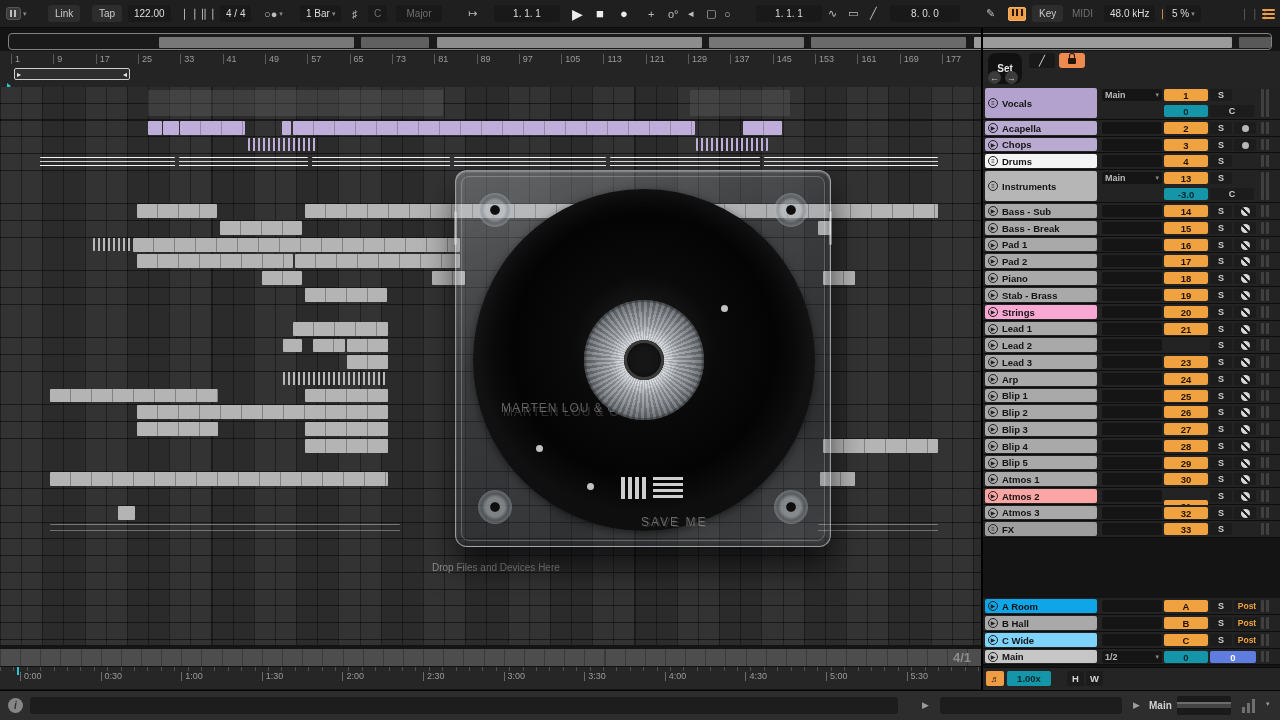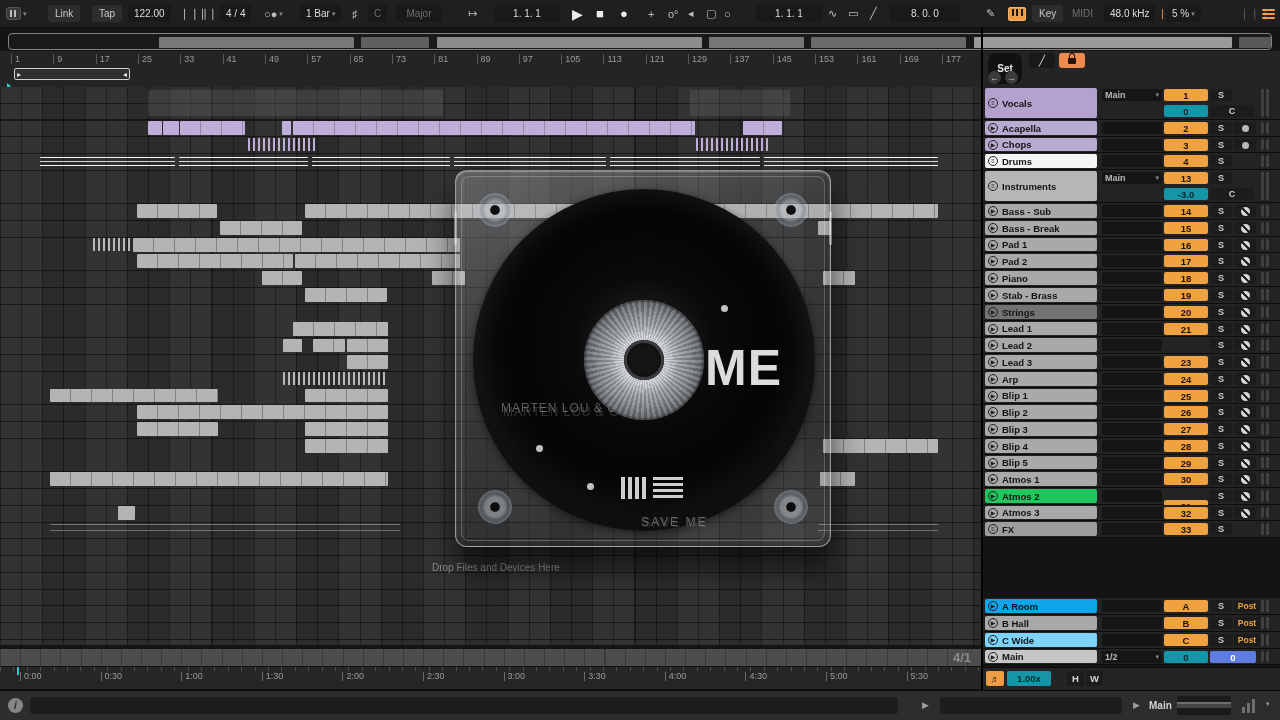--- a/index.html
+++ b/index.html
@@ -302,21 +302,20 @@
 
 <div id="cd">
   <div class="inframe"></div>
   <div class="sidetab" style="left:-2px;top:40px"></div>
   <div class="sidetab" style="right:-2px;top:40px"></div>
   <div class="screw" style="left:22px;top:22px"></div>
   <div class="screw" style="right:22px;top:22px"></div>
   <div class="screw" style="left:22px;bottom:22px"></div>
   <div class="screw" style="right:22px;bottom:22px"></div>
   <div id="disc">
-    <div id="cd-title">ME</div>
     <div id="cd-artist">MARTEN LOU &amp; C</div>
     <div id="cd-footer">SAVE ME</div>
     <div id="ablogo">
       <span class="vb" style="left:0"></span>
         <span class="vb" style="left:7px"></span>
         <span class="vb" style="left:14px"></span>
         <span class="vb" style="left:21px"></span>
       <span class="hb" style="top:0"></span>
         <span class="hb" style="top:6px"></span>
         <span class="hb" style="top:12px"></span>
@@ -532,21 +531,21 @@
       <div class="tsml" style="top: 2px;">S</div>
       <div class="txbox" style="top: 2px;">
         <span class="slashc"></span>
       </div>
       <div class="meters">
         <i></i>
         <i></i>
       </div>
     </div>
     <div class="trow" style="height: 17px;">
-      <div class="tname" style="background: #737373;">
+      <div class="tname" style="background: #f9a8d4;">
         <span class="cic">▶</span>
         <span>Strings</span>
       </div>
       <div class="tmid" style="top: 2px;"></div>
       <div class="tnum" style="top: 2px;">20</div>
       <div class="tsml" style="top: 2px;">S</div>
       <div class="txbox" style="top: 2px;">
         <span class="slashc"></span>
       </div>
       <div class="meters">
@@ -708,21 +707,21 @@
       <div class="tsml" style="top: 2px;">S</div>
       <div class="txbox" style="top: 2px;">
         <span class="slashc"></span>
       </div>
       <div class="meters">
         <i></i>
         <i></i>
       </div>
     </div>
     <div class="trow" style="height: 17px;">
-      <div class="tname" style="background: #22c55e;">
+      <div class="tname" style="background: #fca5a5;">
         <span class="cic">▶</span>
         <span>Atmos 2</span>
       </div>
       <div class="tmid" style="top: 2px;"></div>
       <div class="tnum" style="top: 12px;">31</div>
       <div class="tsml" style="top: 2px;">S</div>
       <div class="txbox" style="top: 2px;">
         <span class="slashc"></span>
       </div>
       <div class="meters">

